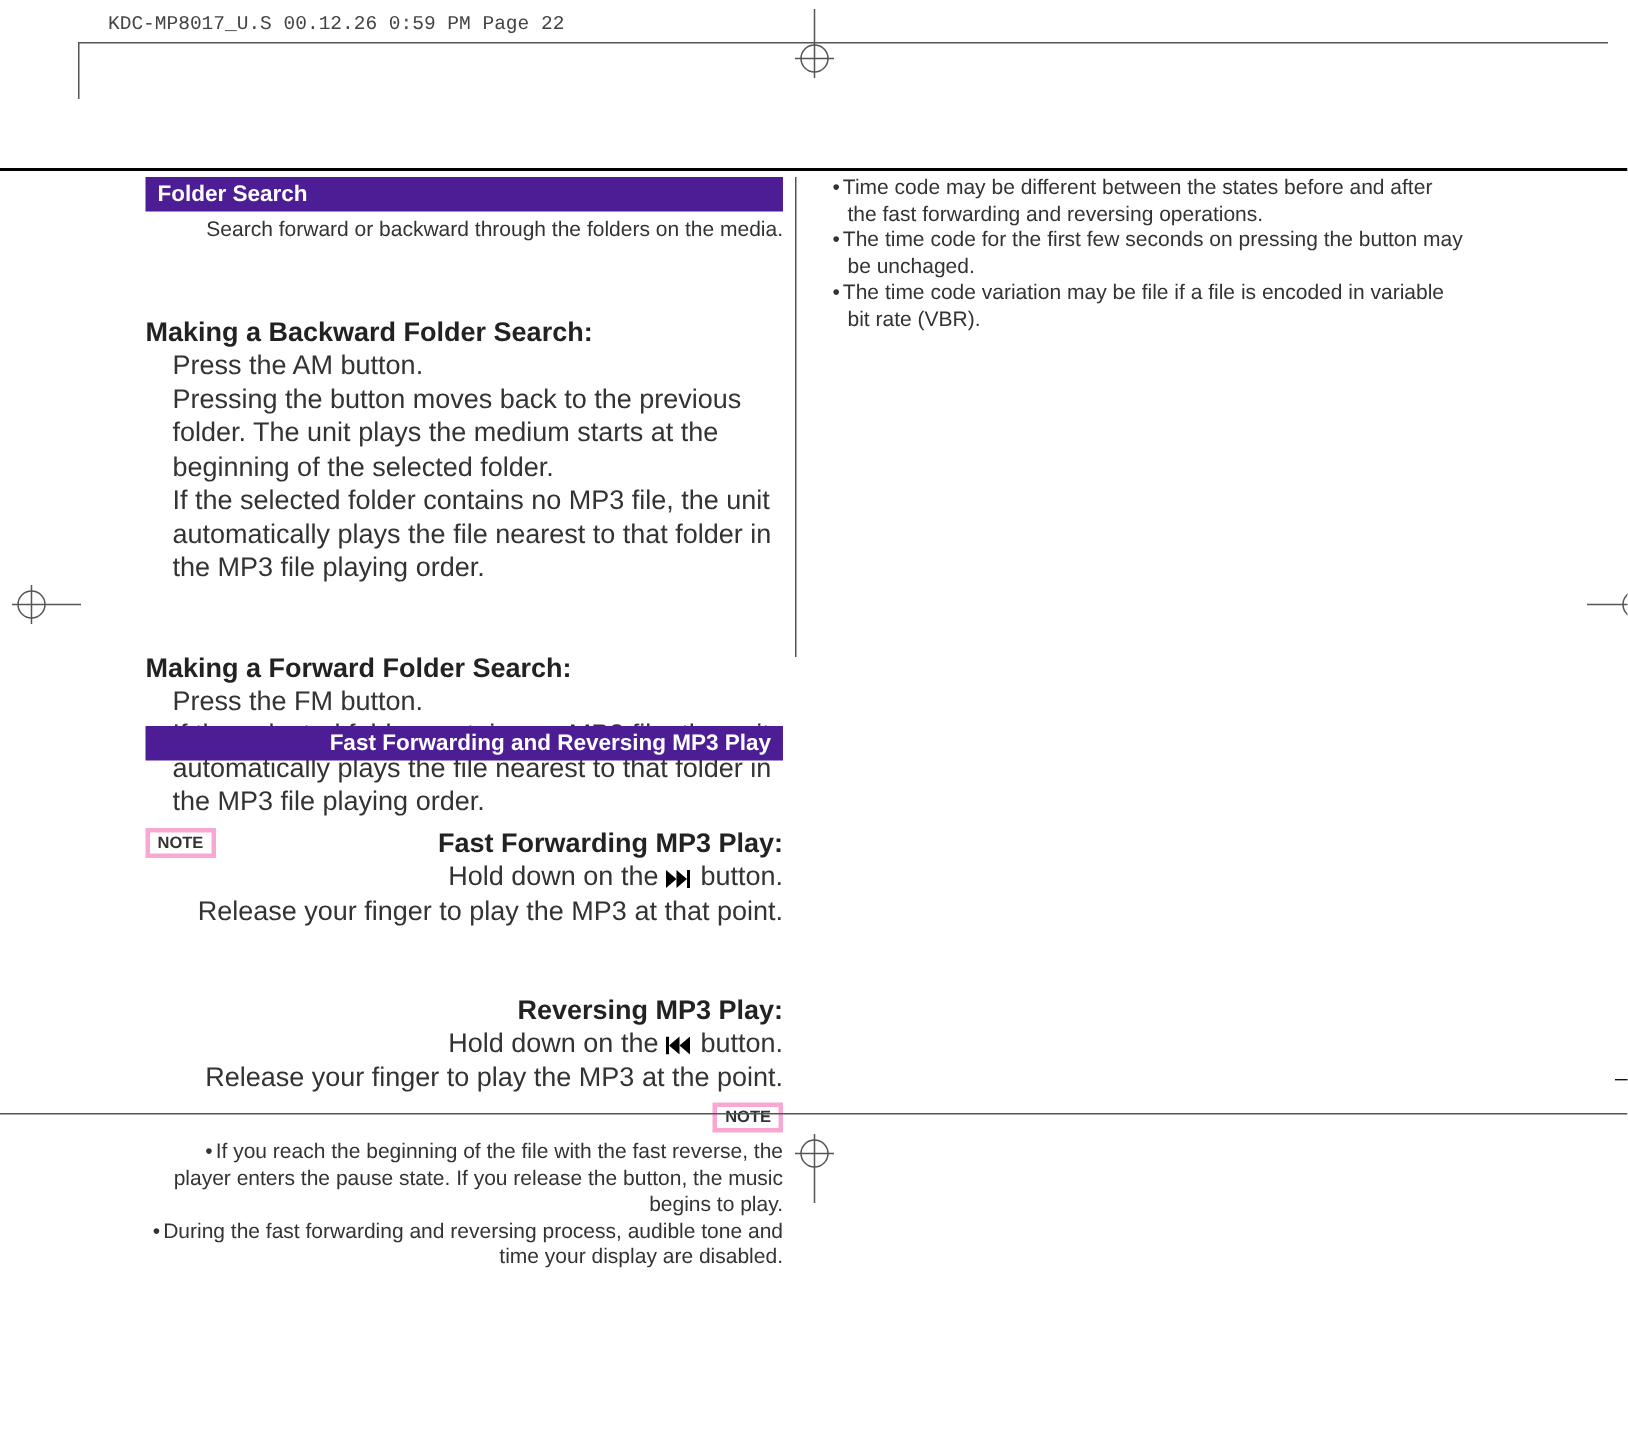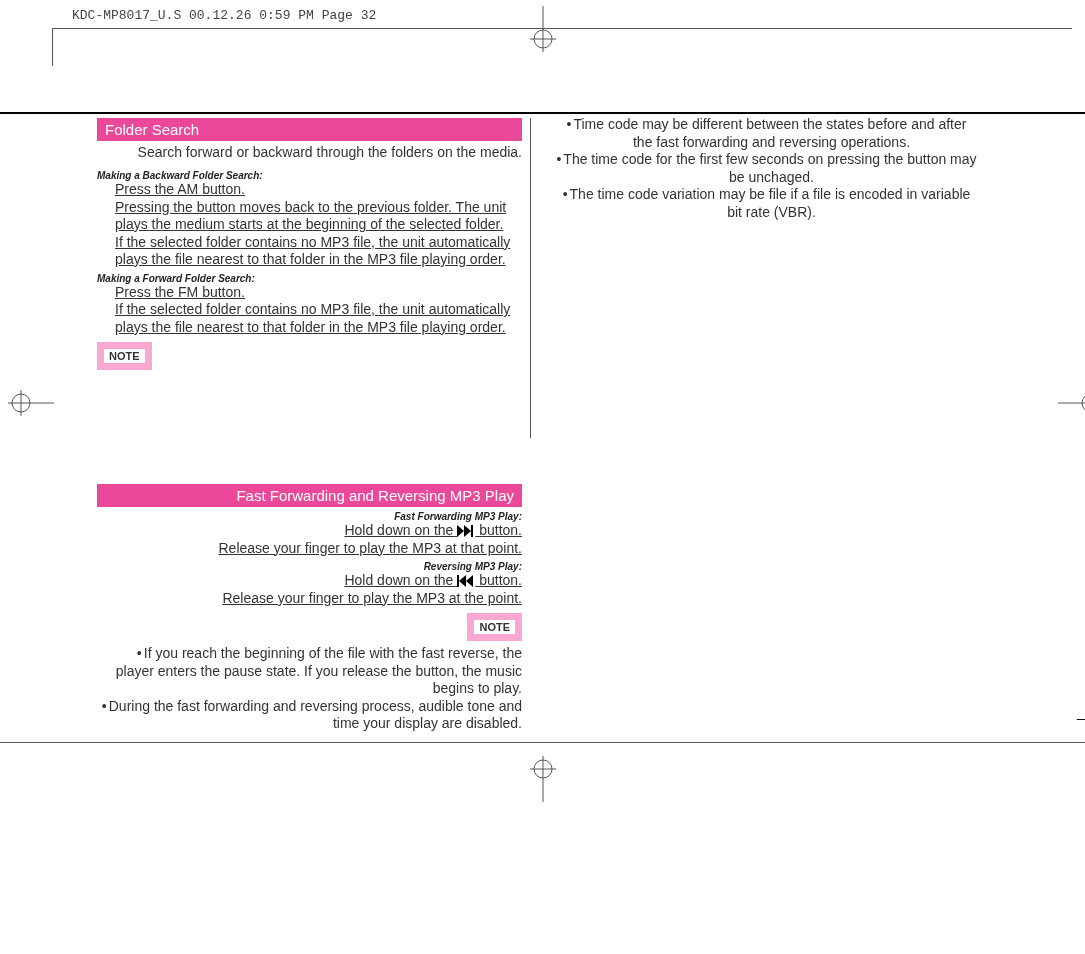--- a/index.html
+++ b/index.html
@@ -58,51 +58,50 @@
     top: 112px;
     left: 0;
     width: 1085px;
     border-top: 2px solid #000;
   }
   .col {
     position: absolute;
     width: 425px;
   }
   .col-left { left: 97px; top: 118px; }
-  .col-right { left: 553px; top: 114px; text-align: center; }
+  .col-right { left: 553px; top: 114px; }
   .section-bar {
-    background: #ec4899;
+    background: #4c1d95;
     color: #fff;
-    font-weight: normal;
+    font-weight: bold;
     font-size: 15px;
     padding: 3px 8px;
   }
   .intro {
     font-size: 14px;
     color: #333;
     padding: 3px 0 6px 0;
     text-align: right;
   }
   .subhead {
     font-weight: bold;
-    font-style: italic;
-    font-size: 10px;
+    font-size: 18px;
     color: #222;
     padding-top: 4px;
+    margin-top: 41px;
   }
   .bodytext {
-    font-size: 14px;
+    font-size: 18px;
     color: #333;
     line-height: 1.25;
     padding-left: 18px;
-    text-decoration: underline;
   }
   .note-box {
     display: inline-block;
-    border: 7px solid #f9a8d4;
+    border: 3px solid #f9a8d4;
     font-weight: bold;
     font-size: 11px;
     padding: 1px 5px;
     margin-top: 6px;
     margin-bottom: 2px;
   }
   .note-text {
     font-size: 14px;
     color: #333;
     line-height: 1.25;
@@ -158,21 +157,21 @@
   .inline-icon {
     display: inline-block;
     vertical-align: -2px;
     width: 18px;
     height: 12px;
   }
 </style>
 </head>
 <body>
 
-<div class="header-line">KDC-MP8017_U.S  00.12.26 0:59 PM  Page 32</div>
+<div class="header-line">KDC-MP8017_U.S  00.12.26 0:59 PM  Page 22</div>
 <div class="top-rule"></div>
 <div class="vrule-top"></div>
 
 <svg class="regmark-top" width="26" height="46" viewBox="0 0 26 46">
   <line x1="13" y1="0" x2="13" y2="46" stroke="#555" stroke-width="1"></line>
   <circle cx="13" cy="33" r="9" fill="none" stroke="#555" stroke-width="1"></circle>
   <line x1="0" y1="33" x2="26" y2="33" stroke="#555" stroke-width="1"></line>
 </svg>
 <svg class="regmark-bottom" width="26" height="46" viewBox="0 0 26 46">
   <line x1="13" y1="0" x2="13" y2="46" stroke="#555" stroke-width="1"></line>

